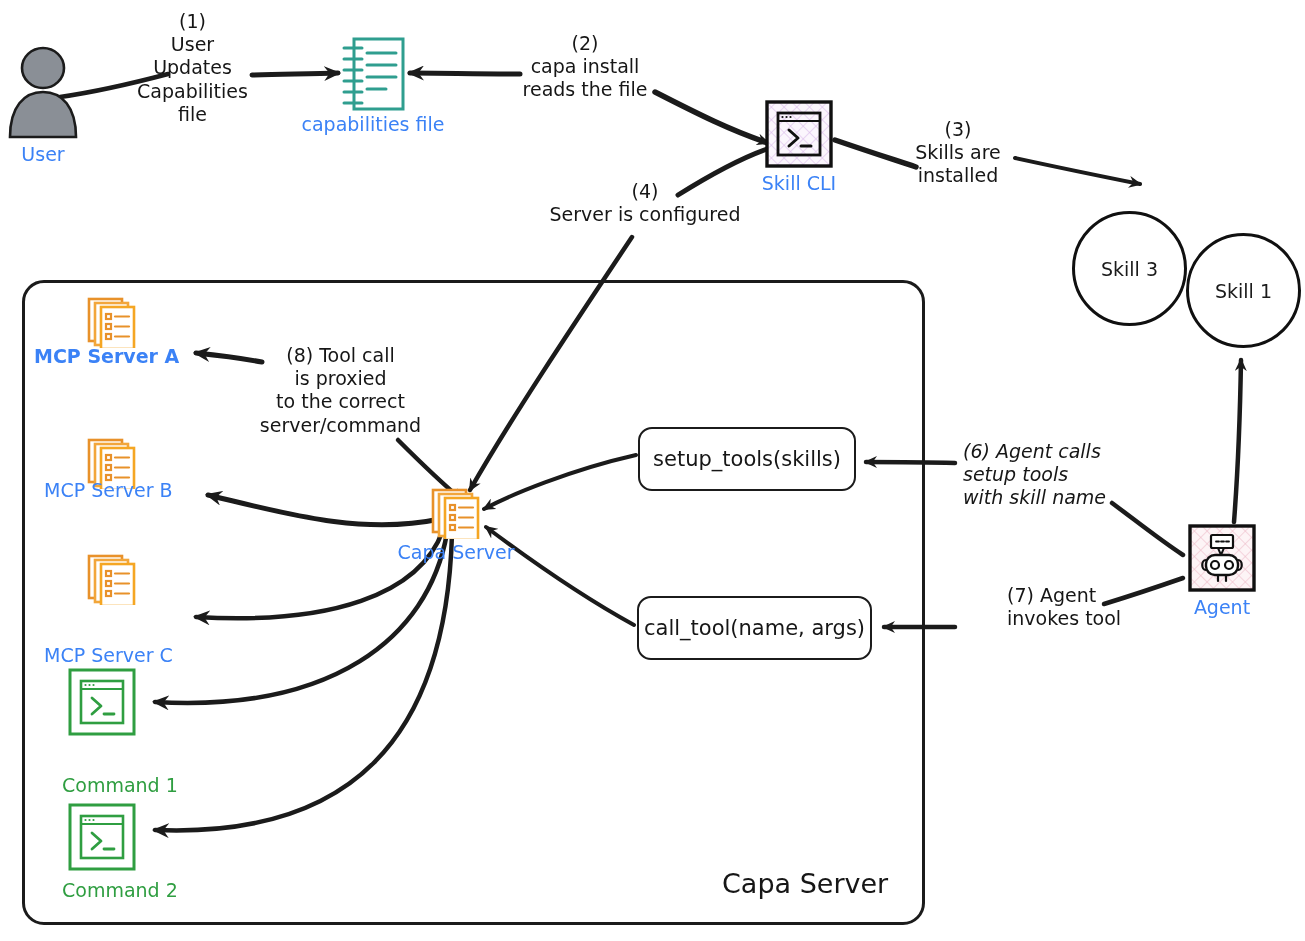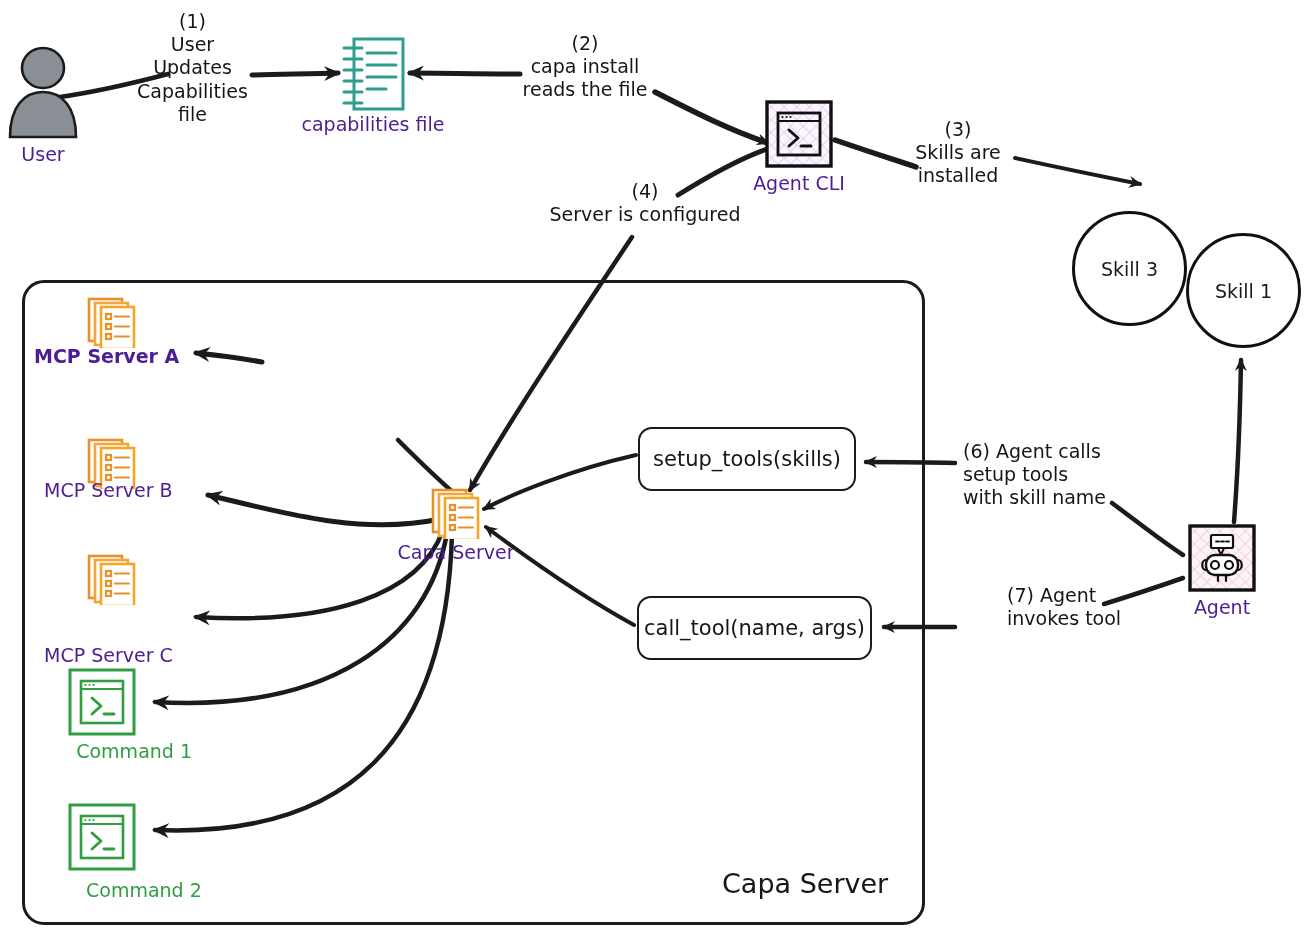--- a/index.html
+++ b/index.html
@@ -33,21 +33,21 @@
     line-height: 1.22;
     text-align: center;
     white-space: pre-line;
   }
   .annot-left {
     text-align: left;
   }
   .nodelabel {
     position: absolute;
     font-size: 19px;
-    color: #4c1d95;
+    color: #3b82f6;
     text-align: center;
     white-space: nowrap;
   }
   .greenlabel { color: #2f9e41; }
   .boxlabel {
     position: absolute;
     display: flex;
     align-items: center;
     justify-content: center;
     border: 2.5px solid #1b1b1b;
@@ -184,21 +184,21 @@
       <rect x="2" y="2" width="64" height="64" fill="url(#lavender-hatch)" stroke="#101010" stroke-width="3.4"></rect>
       <rect x="13" y="13" width="42" height="42" fill="none" stroke="#101010" stroke-width="2.8"></rect>
       <line x1="13" y1="21" x2="55" y2="21" stroke="#101010" stroke-width="2.2"></line>
       <circle cx="17.5" cy="17" r="1.1" fill="#101010"></circle>
       <circle cx="21.5" cy="17" r="1.1" fill="#101010"></circle>
       <circle cx="25.5" cy="17" r="1.1" fill="#101010"></circle>
       <path d="M24,30 L33,38 L24,46" fill="none" stroke="#101010" stroke-width="3" stroke-linecap="round" stroke-linejoin="round"></path>
       <line x1="36" y1="46" x2="46" y2="46" stroke="#101010" stroke-width="3" stroke-linecap="round"></line>
     </svg>
   </div>
-  <div class="nodelabel" style="left:719px; top:172px; width:160px;">Agent CLI</div>
+  <div class="nodelabel" style="left:719px; top:172px; width:160px;">Skill CLI</div>
 
   <div class="circle" style="left:1072px; top:211px; width:115px; height:115px;">
     <span>Skill 3</span>
   </div>
   <div class="circle" style="left:1186px; top:233px; width:115px; height:115px;">
     <span>Skill 1</span>
   </div>
 
   <div class="node" style="left:1188px; top:524px; width:68px; height:68px;">
     <svg width="68" height="68" viewBox="0 0 68 68">
@@ -280,35 +280,35 @@
       <rect x="2" y="2" width="64" height="64" fill="#ffffff" stroke="#2f9e41" stroke-width="3"></rect>
       <rect x="13" y="13" width="42" height="42" fill="none" stroke="#2f9e41" stroke-width="2.6"></rect>
       <line x1="13" y1="21" x2="55" y2="21" stroke="#2f9e41" stroke-width="2"></line>
       <circle cx="17.5" cy="17" r="1.1" fill="#2f9e41"></circle>
       <circle cx="21.5" cy="17" r="1.1" fill="#2f9e41"></circle>
       <circle cx="25.5" cy="17" r="1.1" fill="#2f9e41"></circle>
       <path d="M24,30 L33,38 L24,46" fill="none" stroke="#2f9e41" stroke-width="2.8" stroke-linecap="round" stroke-linejoin="round"></path>
       <line x1="36" y1="46" x2="46" y2="46" stroke="#2f9e41" stroke-width="2.8" stroke-linecap="round"></line>
     </svg>
   </div>
-  <div class="nodelabel greenlabel" style="left:62px; top:740px; width:130px; text-align:right;">Command 1</div>
+  <div class="nodelabel greenlabel" style="left:62px; top:774px; width:130px; text-align:left;">Command 1</div>
 
   <div class="node" style="left:68px; top:803px; width:68px; height:68px;">
     <svg width="68" height="68" viewBox="0 0 68 68">
       <rect x="2" y="2" width="64" height="64" fill="#ffffff" stroke="#2f9e41" stroke-width="3"></rect>
       <rect x="13" y="13" width="42" height="42" fill="none" stroke="#2f9e41" stroke-width="2.6"></rect>
       <line x1="13" y1="21" x2="55" y2="21" stroke="#2f9e41" stroke-width="2"></line>
       <circle cx="17.5" cy="17" r="1.1" fill="#2f9e41"></circle>
       <circle cx="21.5" cy="17" r="1.1" fill="#2f9e41"></circle>
       <circle cx="25.5" cy="17" r="1.1" fill="#2f9e41"></circle>
       <path d="M24,30 L33,38 L24,46" fill="none" stroke="#2f9e41" stroke-width="2.8" stroke-linecap="round" stroke-linejoin="round"></path>
       <line x1="36" y1="46" x2="46" y2="46" stroke="#2f9e41" stroke-width="2.8" stroke-linecap="round"></line>
     </svg>
   </div>
-  <div class="nodelabel greenlabel" style="left:62px; top:879px; width:130px; text-align:left;margin-left:24px;">Command 2</div>
+  <div class="nodelabel greenlabel" style="left:62px; top:879px; width:130px; text-align:left;">Command 2</div>
 
   <div class="node" style="left:430px; top:487px; width:52px; height:52px; z-index:5;">
     <svg width="52" height="52" viewBox="0 0 52 52">
       <rect x="3" y="3" width="33" height="42" fill="#ffffff" stroke="#E8912A" stroke-width="2.6"></rect>
       <rect x="9" y="7" width="33" height="42" fill="#ffffff" stroke="#F2A63B" stroke-width="2.6"></rect>
       <rect x="15" y="11" width="33" height="42" fill="#ffffff" stroke="#F5A623" stroke-width="2.6"></rect>
       <g stroke="#E8912A" stroke-width="2.2">
         <rect x="20" y="18" width="5" height="5" fill="none"></rect>
         <line x1="29" y1="20.5" x2="43" y2="20.5" stroke-linecap="round"></line>
         <rect x="20" y="28" width="5" height="5" fill="none"></rect>
@@ -338,21 +338,25 @@
 reads the file</div>
 
   <div class="annot" style="left:900px; top:118px; width:116px;">(3)
 Skills are
 installed</div>
 
   <div class="annot" style="left:540px; top:180px; width:210px;">(4)
 Server is configured</div>
 
 
-  <div class="annot annot-left" style="left:963px; top:440px; width:160px;">(6) Agent calls
+  <div class="annot annot-left" style="left:963px; top:440px; width:160px;font-style:italic;">(6) Agent calls
 setup tools
 with skill name</div>
 
   <div class="annot annot-left" style="left:963px; top:584px; width:150px;margin-left:44px;">(7) Agent
 invokes tool</div>
 
+  <div class="annot" style="left:258px; top:344px; width:165px;">(8) Tool call
+is proxied
+to the correct
+server/command</div>
 
 </div>
 
 </body></html>

